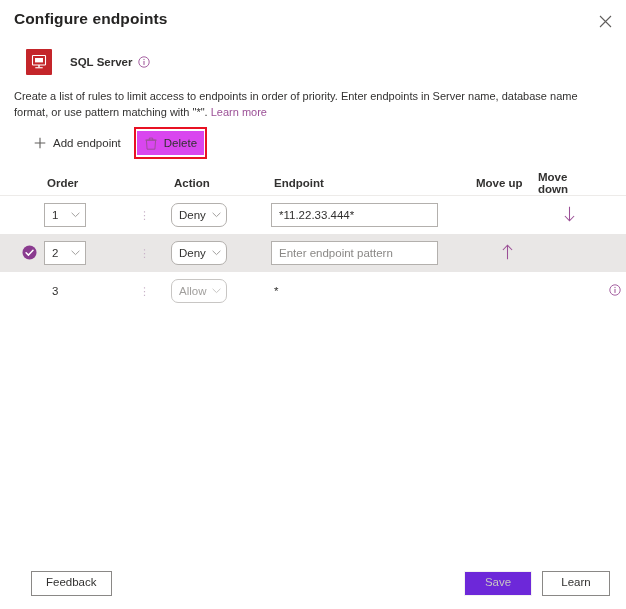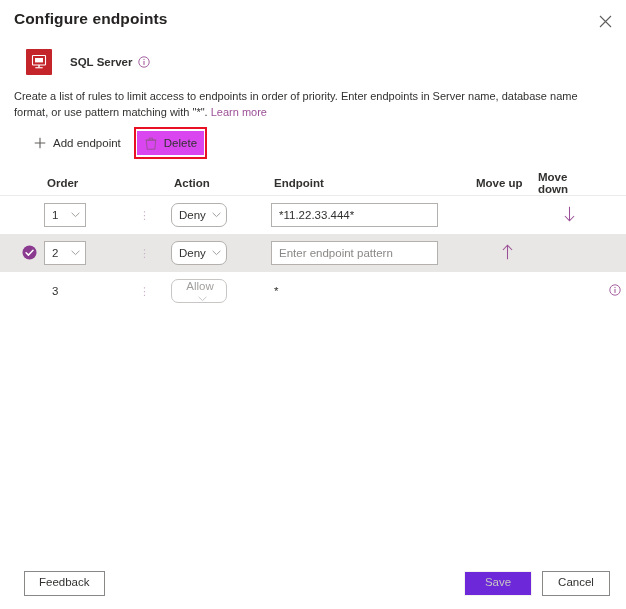--- a/index.html
+++ b/index.html
@@ -183,21 +183,21 @@
     border: 1px solid #b3b0ad;
     background: #ffffff;
     padding: 0 5px 0 7px;
     font-size: 11.5px;
     color: #323130;
     cursor: pointer;
     font-family: "Liberation Sans", sans-serif;
   }
   .dd.order { width: 42px; }
   .dd.action { width: 56px; border-radius: 7px; }
-  .dd.disabled { color: #a19f9d; border-color: #c8c6c4; cursor: default; flex-direction: column; }
+  .dd.disabled { color: #a19f9d; border-color: #c8c6c4; cursor: default; }
   .dd .chev { margin-left: 4px; display:inline-flex; }
 
   .plain-order { font-size: 11.5px; color:#323130; padding-left: 8px; }
   .plain-star { font-size: 11.5px; color:#323130; padding-left: 3px; letter-spacing:0; }
 
   .txtbox {
     width: 167px;
     height: 24px;
     border: 1px solid #b3b0ad;
     background: #fff;
@@ -224,21 +224,21 @@
     padding: 0;
     display: inline-flex;
     align-items: center;
     justify-content: center;
     width: 100%;
   }
 
   
   .footer {
     position: absolute;
-    left: 8px;
+    left: 15px;
     right: 0;
     bottom: 0;
     height: 52px;
     display: flex;
     align-items: center;
     padding: 0 16px;
     background: #fff;
   }
   .btn {
     height: 25px;
@@ -459,15 +459,15 @@
     </div>
   </div>
 
 </div>
 
 <div class="footer">
   <button class="btn">Feedback</button>
   <div class="spacer"></div>
   <div class="footer-right">
     <button class="btn disabled" disabled="">Save</button>
-    <button class="btn">Cancel</button>
+    <button class="btn">Learn</button>
   </div>
 </div>
 
 </body></html>

